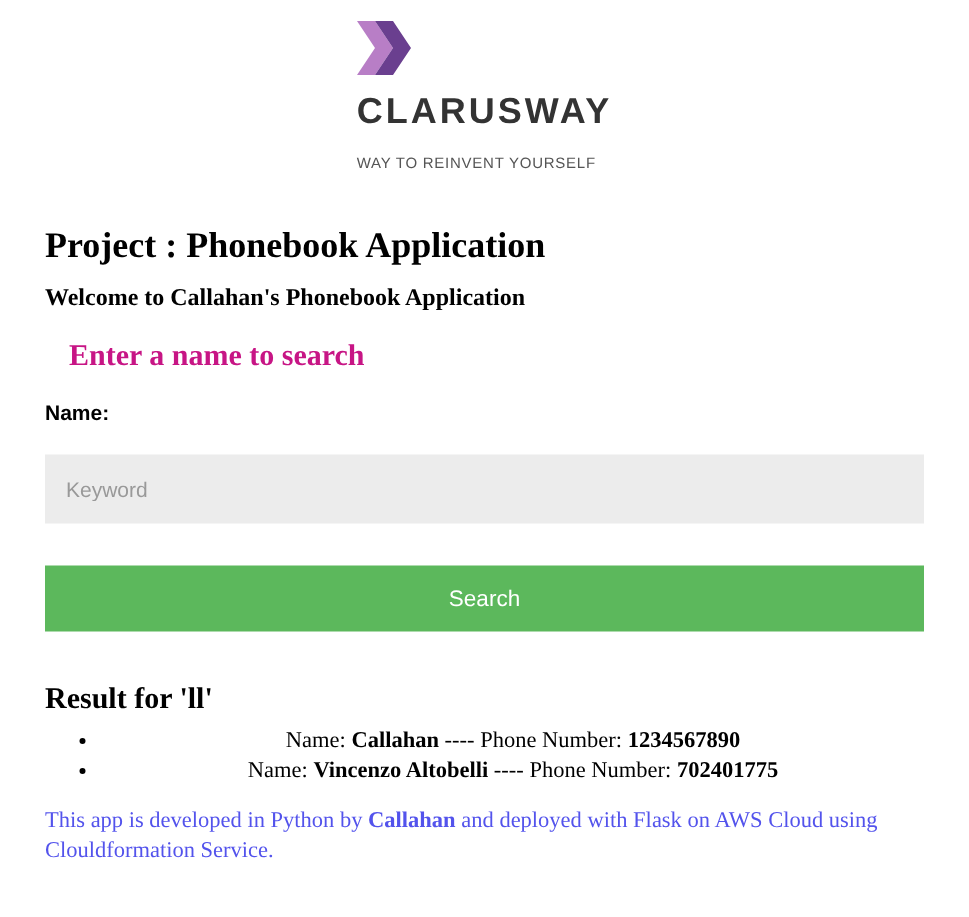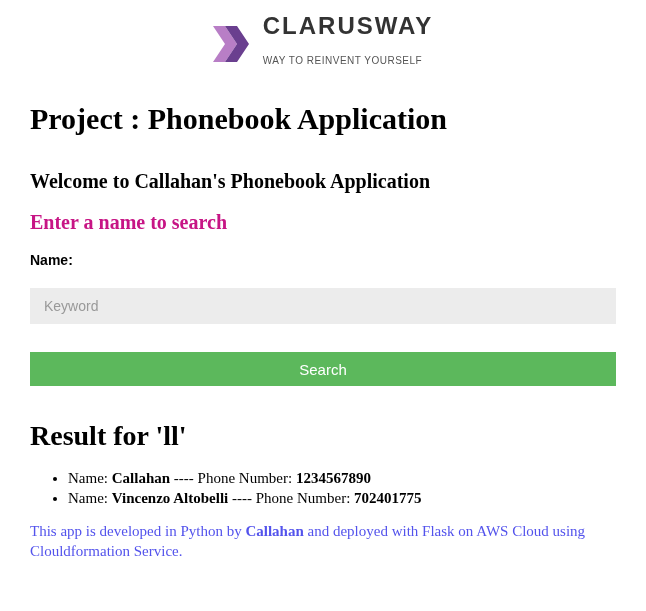--- a/index.html
+++ b/index.html
@@ -10,95 +10,96 @@
       width: 646px;
       color: #000;
       background: #fff;
     }
     .logo-wrap {
       text-align: center;
       padding-top: 14px;
     }
     .logo {
       display: inline-flex;
-      align-items: flex-end;
+      align-items: flex-start;
       gap: 8px;
+      flex-direction: column;
     }
     .logo-text-block {
       text-align: left;
       line-height: 1;
     }
     .logo-main {
       font-family: Arial, Helvetica, sans-serif;
       font-size: 24px;
       font-weight: 700;
       letter-spacing: 2px;
       color: #333;
     }
     .logo-sub {
       font-family: Arial, Helvetica, sans-serif;
       font-size: 10px;
       letter-spacing: 0.5px;
       color: #555;
       margin-top: 18px;
     }
     h1 {
-      font-size: 30px;
+      font-size: 24px;
       font-weight: 700;
       margin-top: 36px;
-      margin-bottom: 34px;
+      margin-bottom: 12px;
     }
     h2 {
-      font-size: 20px;
+      font-size: 16px;
       font-weight: 700;
       margin: 4px 0;
     }
     .prompt {
       font-size: 20px;
       font-weight: 700;
       color: #c71585;
-      margin: 18px 0;
+      margin: 18px 16px;
     }
     .field-label {
       font-family: Arial, Helvetica, sans-serif;
       font-size: 14px;
       font-weight: 700;
       display: block;
       margin-bottom: 20px;
     }
     .keyword-input {
       width: 100%;
-      height: 36px;
+      height: 46px;
       border: none;
       background: #ececec;
       padding: 0 14px;
       font-family: Arial, Helvetica, sans-serif;
       font-size: 14px;
       color: #777;
       outline: none;
     }
     .keyword-input::placeholder { color: #999; }
     .search-btn {
       width: 100%;
-      height: 34px;
+      height: 44px;
       margin-top: 28px;
       background: #5cb85c;
       border: none;
       color: #fff;
       font-family: Arial, Helvetica, sans-serif;
       font-size: 15px;
       cursor: pointer;
     }
     .results-heading {
-      font-size: 28px;
+      font-size: 20px;
       font-weight: 700;
       margin-top: 34px;
-      margin-bottom: 16px;
+      margin-bottom: 6px;
     }
-    ul.results { margin: 0 0 12px 0; padding-left: 38px; }
+    ul.results { margin: 0 0 12px 0; padding-left: 38px; text-align: center; }
     ul.results li {
       font-size: 15px;
       line-height: 1.35;
     }
     .footer-note {
       color: #5353ec;
       font-size: 15px;
       line-height: 1.35;
     }
     .footer-note .author { font-weight: 700; }

